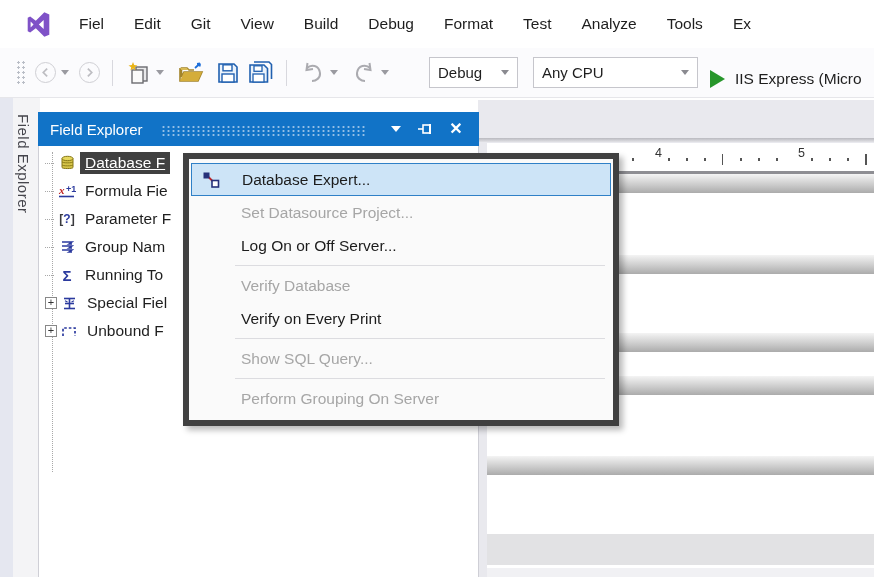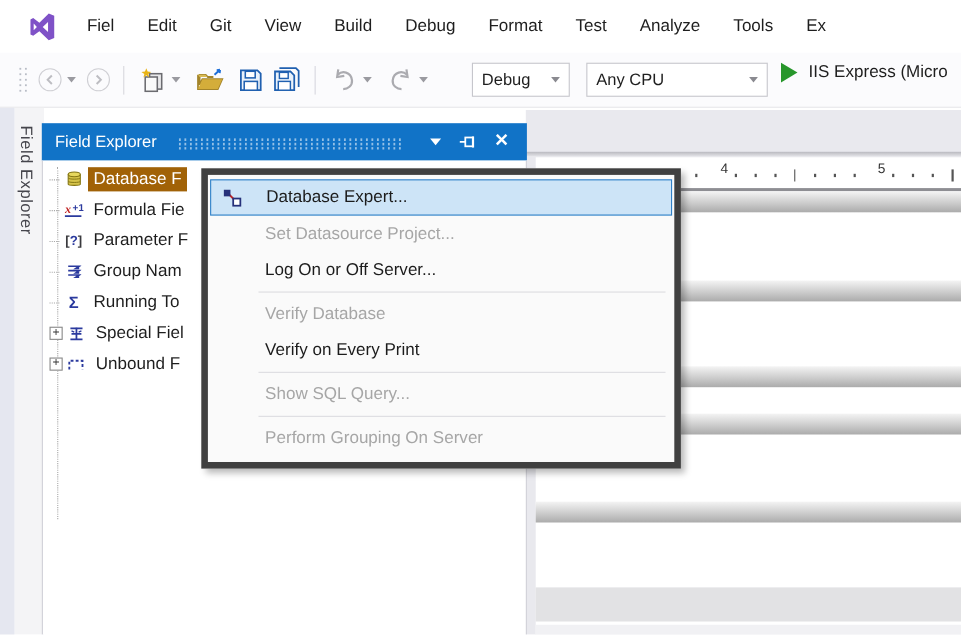--- a/index.html
+++ b/index.html
@@ -26,21 +26,21 @@
     display:flex; align-items:center; justify-content:center; }
   .tb-caret { width:0; height:0; border-left:4px solid transparent; border-right:4px solid transparent;
     border-top:5px solid #9a9aa0; margin-left:5px; }
   .tb-sep { width:1px; height:26px; background:#d8d8de; margin:0 6px; }
   .combo { position:absolute; top:9px; height:31px; background:#fff; border:1px solid #c6c6cc;
     display:flex; align-items:center; font-size:15px; color:#1e1e1e; padding:0 8px; }
   .combo .caret { margin-left:auto; width:0; height:0; border-left:4.5px solid transparent;
     border-right:4.5px solid transparent; border-top:5px solid #8a8a90; }
   .combo-debug { left:429px; width:89px; }
   .combo-cpu  { left:533px; width:165px; }
-  .run-button { position:absolute; left:710px; top:9px; height:31px; display:flex; align-items:flex-start; white-space:nowrap; }
+  .run-button { position:absolute; left:710px; top:9px; height:31px; display:flex; align-items:flex-end; white-space:nowrap; }
   .play-tri { width:0; height:0; border-top:9px solid transparent; border-bottom:9px solid transparent;
     border-left:15px solid #27962b; margin-right:10px; }
   .run-label { font-size:15.5px; color:#1e1e1e; }
   
   .side-strip { position:absolute; left:0; top:98px; width:40px; height:479px; background:#f4f4f6; }
   .side-strip-inner { position:absolute; left:0; top:0; width:13px; height:479px; background:#e5e7f0; }
   .side-tab { position:absolute; left:15px; top:16px; writing-mode:vertical-rl;
     font-size:15px; color:#45454c; letter-spacing:0.5px; cursor:default; }
   
   .design-pane { position:absolute; left:478px; top:100px; width:396px; height:477px;
@@ -73,21 +73,21 @@
   .panel-body { position:relative; height:431px; background:#fff;
     border-left:1px solid #cfcfd6; border-right:1px solid #cfcfd6; padding-top:3px; }
   .tree-guide { position:absolute; left:13px; top:6px; height:320px; border-left:1px dotted #a8a8a8; }
   .tree-row { position:relative; height:28px; display:flex; align-items:center; padding-left:6px; font-size:15.5px; }
   .h-dot { width:9px; border-top:1px dotted #a8a8a8; margin-right:1px; }
   .expander { width:12px; height:12px; border:1px solid #888; background:#fff; color:#333;
     font-size:11px; line-height:9px; text-align:center; margin-right:0; flex:0 0 auto; }
   .tree-icon { width:20px; height:18px; display:flex; align-items:center; justify-content:center;
     margin:0 3px 0 2px; flex:0 0 auto; }
   .tree-label { padding:2px 5px; white-space:nowrap; }
-  .tree-row.selected .tree-label { background:#a16207; color:#fff; }
+  .tree-row.selected .tree-label { background:#404040; color:#fff;text-decoration:underline; }
   .icon-text { font-weight:bold; color:#2b3a9e; font-size:13px; line-height:1; }
   
   .context-menu { position:absolute; left:183px; top:153px; width:436px; z-index:10;
     background:#fafafa; border:6px solid #404040; box-shadow:4px 4px 6px rgba(0,0,0,0.28);
     padding:4px 0 5px 0; }
   .menu-row { position:relative; height:33px; display:flex; align-items:center;
     padding-left:52px; font-size:15.5px; color:#1c1c1c; white-space:nowrap; }
   .menu-row.highlighted { background:#cde4f7; border:1px solid #2f80c7; margin:0 2px; padding-left:50px; }
   .menu-row.disabled { color:#a6a6a6; }
   .menu-row .row-icon { position:absolute; left:10px; top:7px; width:18px; height:18px; }

